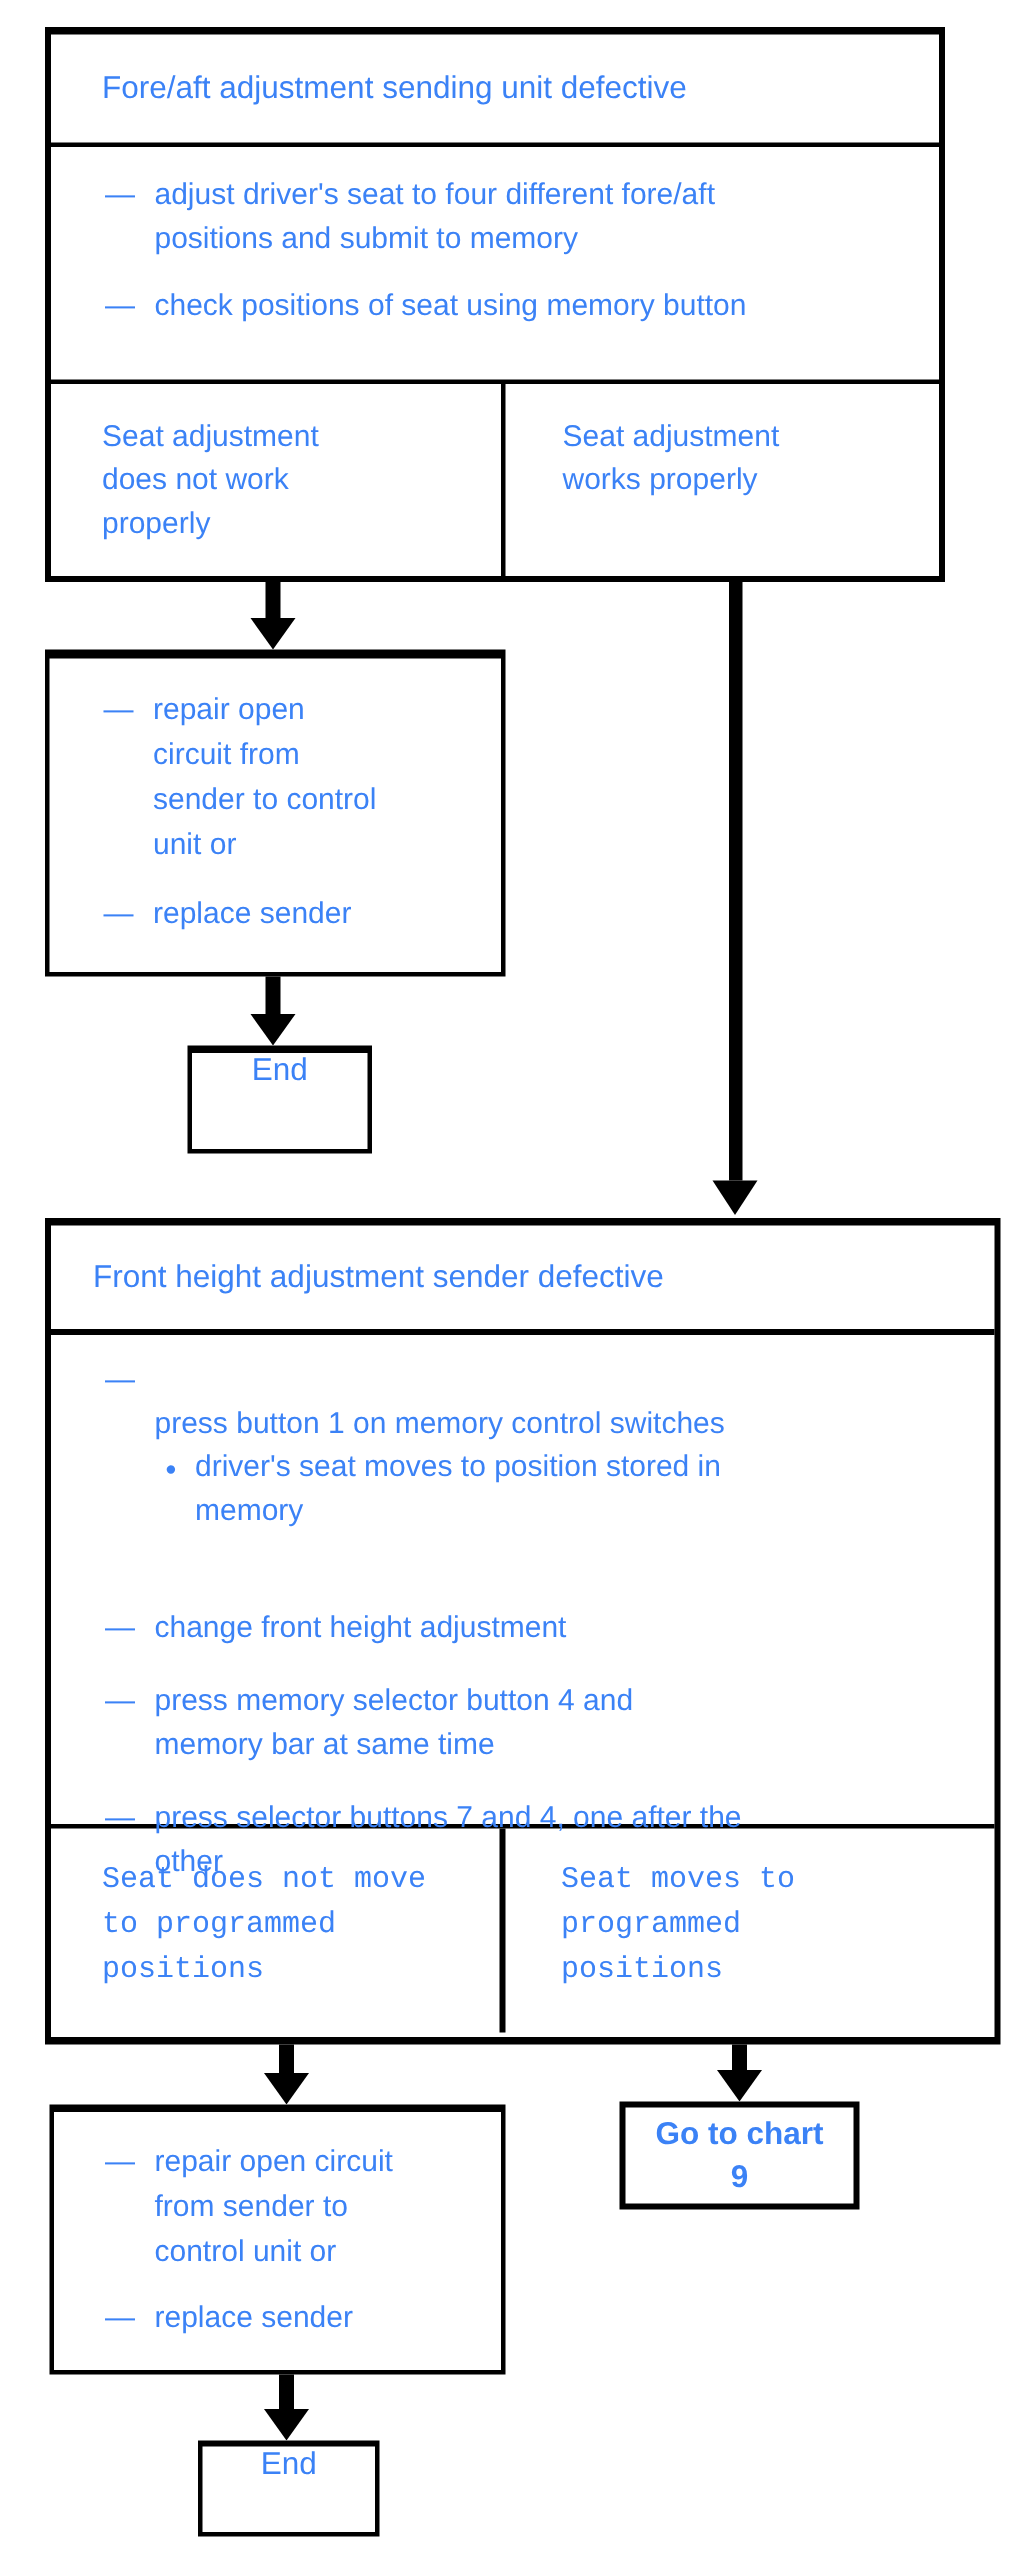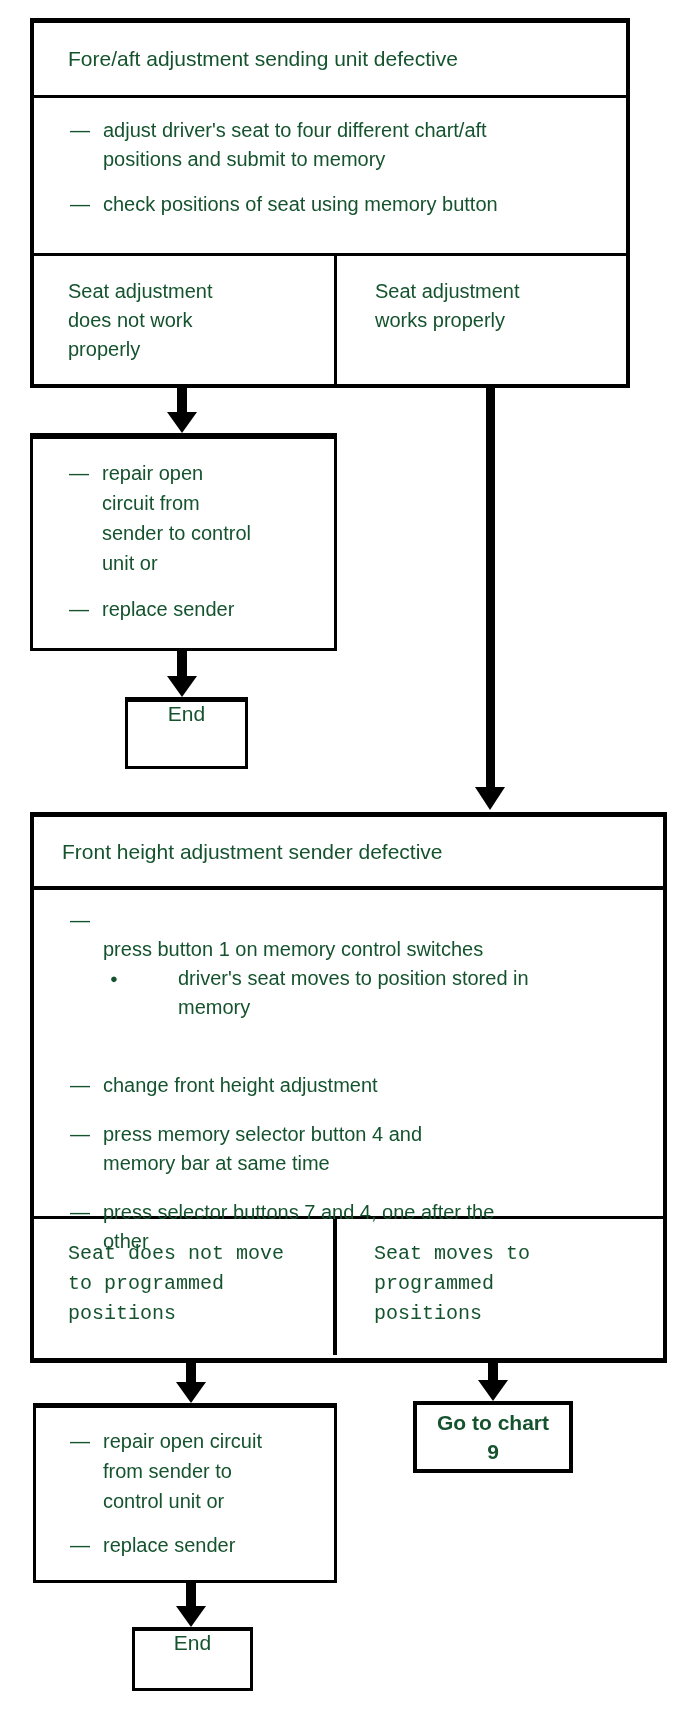--- a/index.html
+++ b/index.html
@@ -1,36 +1,36 @@
 <!DOCTYPE html>
 <html><head>
 <meta charset="utf-8">
 <style>
   html,body{margin:0;padding:0;background:#ffffff;}
   .page{
     position:relative;width:688px;height:1712px;background:#ffffff;
-    font-family:"Liberation Sans", sans-serif;color:#14532d;overflow:hidden;
+    font-family:"Liberation Sans", sans-serif;color:#3b82f6;overflow:hidden;
     font-weight:500;
   }
   .box{position:absolute;background:#fff;border:3px solid #000;box-sizing:border-box;}
   .pre{white-space:pre-line;}
 
   
   .mainbox{border-width:4px;border-top-width:5px;}
   .t-row{display:flex;align-items:center;font-size:21px;border-bottom:3px solid #000;}
   .b-row{font-size:20px;border-bottom:3px solid #000;box-sizing:border-box;}
   .o-row{display:flex;box-sizing:border-box;}
   .o-cell{box-sizing:border-box;font-size:20px;line-height:29px;}
 
   .step{display:flex;align-items:flex-start;}
   .dash{flex:0 0 33px;}
   .stext{flex:1;white-space:pre-line;}
   .sub{display:flex;padding-left:7px;}
   .bullet{flex:0 0 20px;font-size:13px;}
-  .subtext{flex:1;white-space:pre-line;margin-left:48px;}
+  .subtext{flex:1;white-space:pre-line;}
 
   
   #box1{left:30px;top:18px;width:600px;height:370px;}
   #box1 .t-row{height:72px;padding-left:34px;}
   #box1 .b-row{height:158px;padding:18px 0 0 36px;line-height:29px;}
   #box1 .step + .step{margin-top:16px;}
   #box1 .o-row{height:128px;}
   #box1 .o-left{width:303px;border-right:3px solid #000;padding:21px 0 0 34px;}
   #box1 .o-right{flex:1;padding:21px 0 0 38px;}
 
@@ -82,21 +82,21 @@
 </head>
 <body>
 
 <div class="page">
 
   <div class="box mainbox" id="box1">
     <div class="t-row">Fore/aft adjustment sending unit defective</div>
     <div class="b-row">
       <div class="step">
         <span class="dash">—</span>
-        <span class="stext">adjust driver's seat to four different chart/aft
+        <span class="stext">adjust driver's seat to four different fore/aft
 positions and submit to memory</span>
       </div>
       <div class="step">
         <span class="dash">—</span>
         <span class="stext">check positions of seat using memory button</span>
       </div>
     </div>
     <div class="o-row">
       <div class="o-cell o-left pre">Seat adjustment
 does not work

